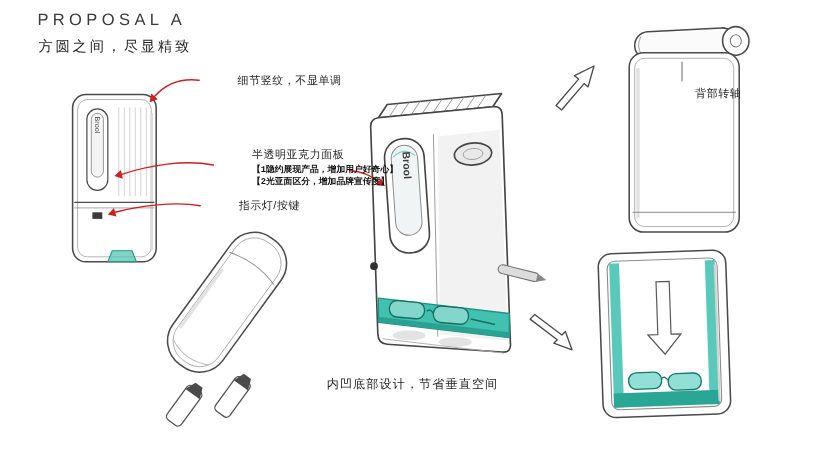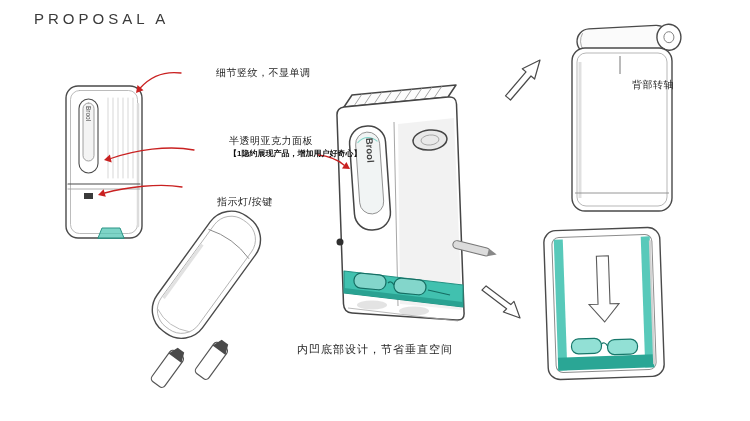--- a/index.html
+++ b/index.html
@@ -1,21 +1,21 @@
 <!DOCTYPE html>
 <html><head>
 <meta charset="utf-8">
 <style>
   html,body{margin:0;padding:0;background:#ffffff;}
   .sheet{position:relative;width:750px;height:421px;background:#ffffff;overflow:hidden;
          font-family:"Liberation Sans","DejaVu Sans",sans-serif;}
   .title{position:absolute;left:34px;top:10px;font-size:15px;letter-spacing:4px;color:#3a3a3a;font-weight:500;}
   .subtitle{position:absolute;left:35px;top:33px;font-size:13px;letter-spacing:2.5px;color:#262626;}
   .ann{position:absolute;font-size:10px;color:#1f1f1f;white-space:nowrap;letter-spacing:0.5px;padding-left:33px;}
-  .ann-block{position:absolute;}
+  .ann-block{position:absolute;font-family:Liberation Mono, monospace;}
   .ann-block .ann{position:static;}
   .small{font-size:8px;letter-spacing:0;}
   .strong{font-weight:bold;color:#101010;}
   .big{font-size:11px;letter-spacing:1px;}
   .sk{position:absolute;left:0;top:0;}
 </style>
 </head>
 <body>
 
 <div class="sheet">
@@ -154,28 +154,30 @@
       <g fill="#c92121" stroke="none">
         <polygon points="136,93 137.5,85.1 143.5,90.3"></polygon>
         <polygon points="104,160 109.9,154.6 111.7,162.4"></polygon>
         <polygon points="350,169 342,168.5 346.4,161.9"></polygon>
         <polygon points="98,195 103.6,189.2 105.8,196.8"></polygon>
       </g>
     </g>
   </svg>
 
   <div class="title">PROPOSAL A</div>
+  <div class="subtitle">方圆之间，尽显精致</div>
 
   <div class="ann" style="left:183px;top:66px">细节竖纹，不显单调</div>
 
   <div class="ann-block" style="left:196px;top:134px">
     <div class="ann">半透明亚克力面板</div>
     <div class="ann small strong">【1隐约展现产品，增加用户好奇心】</div>
+    <div class="ann small strong">【2光亚面区分，增加品牌宣传度】</div>
   </div>
 
-  <div class="ann" style="left:184px;top:195px">指示灯/按键</div>
+  <div class="ann" style="left:184px;top:180px">指示灯/按键</div>
 
   <div class="ann big" style="left:264px;top:342px">内凹底部设计，节省垂直空间</div>
 
   <div class="ann" style="left:599px;top:78px">背部转轴</div>
 
 
 </div>
 
 </body></html>

